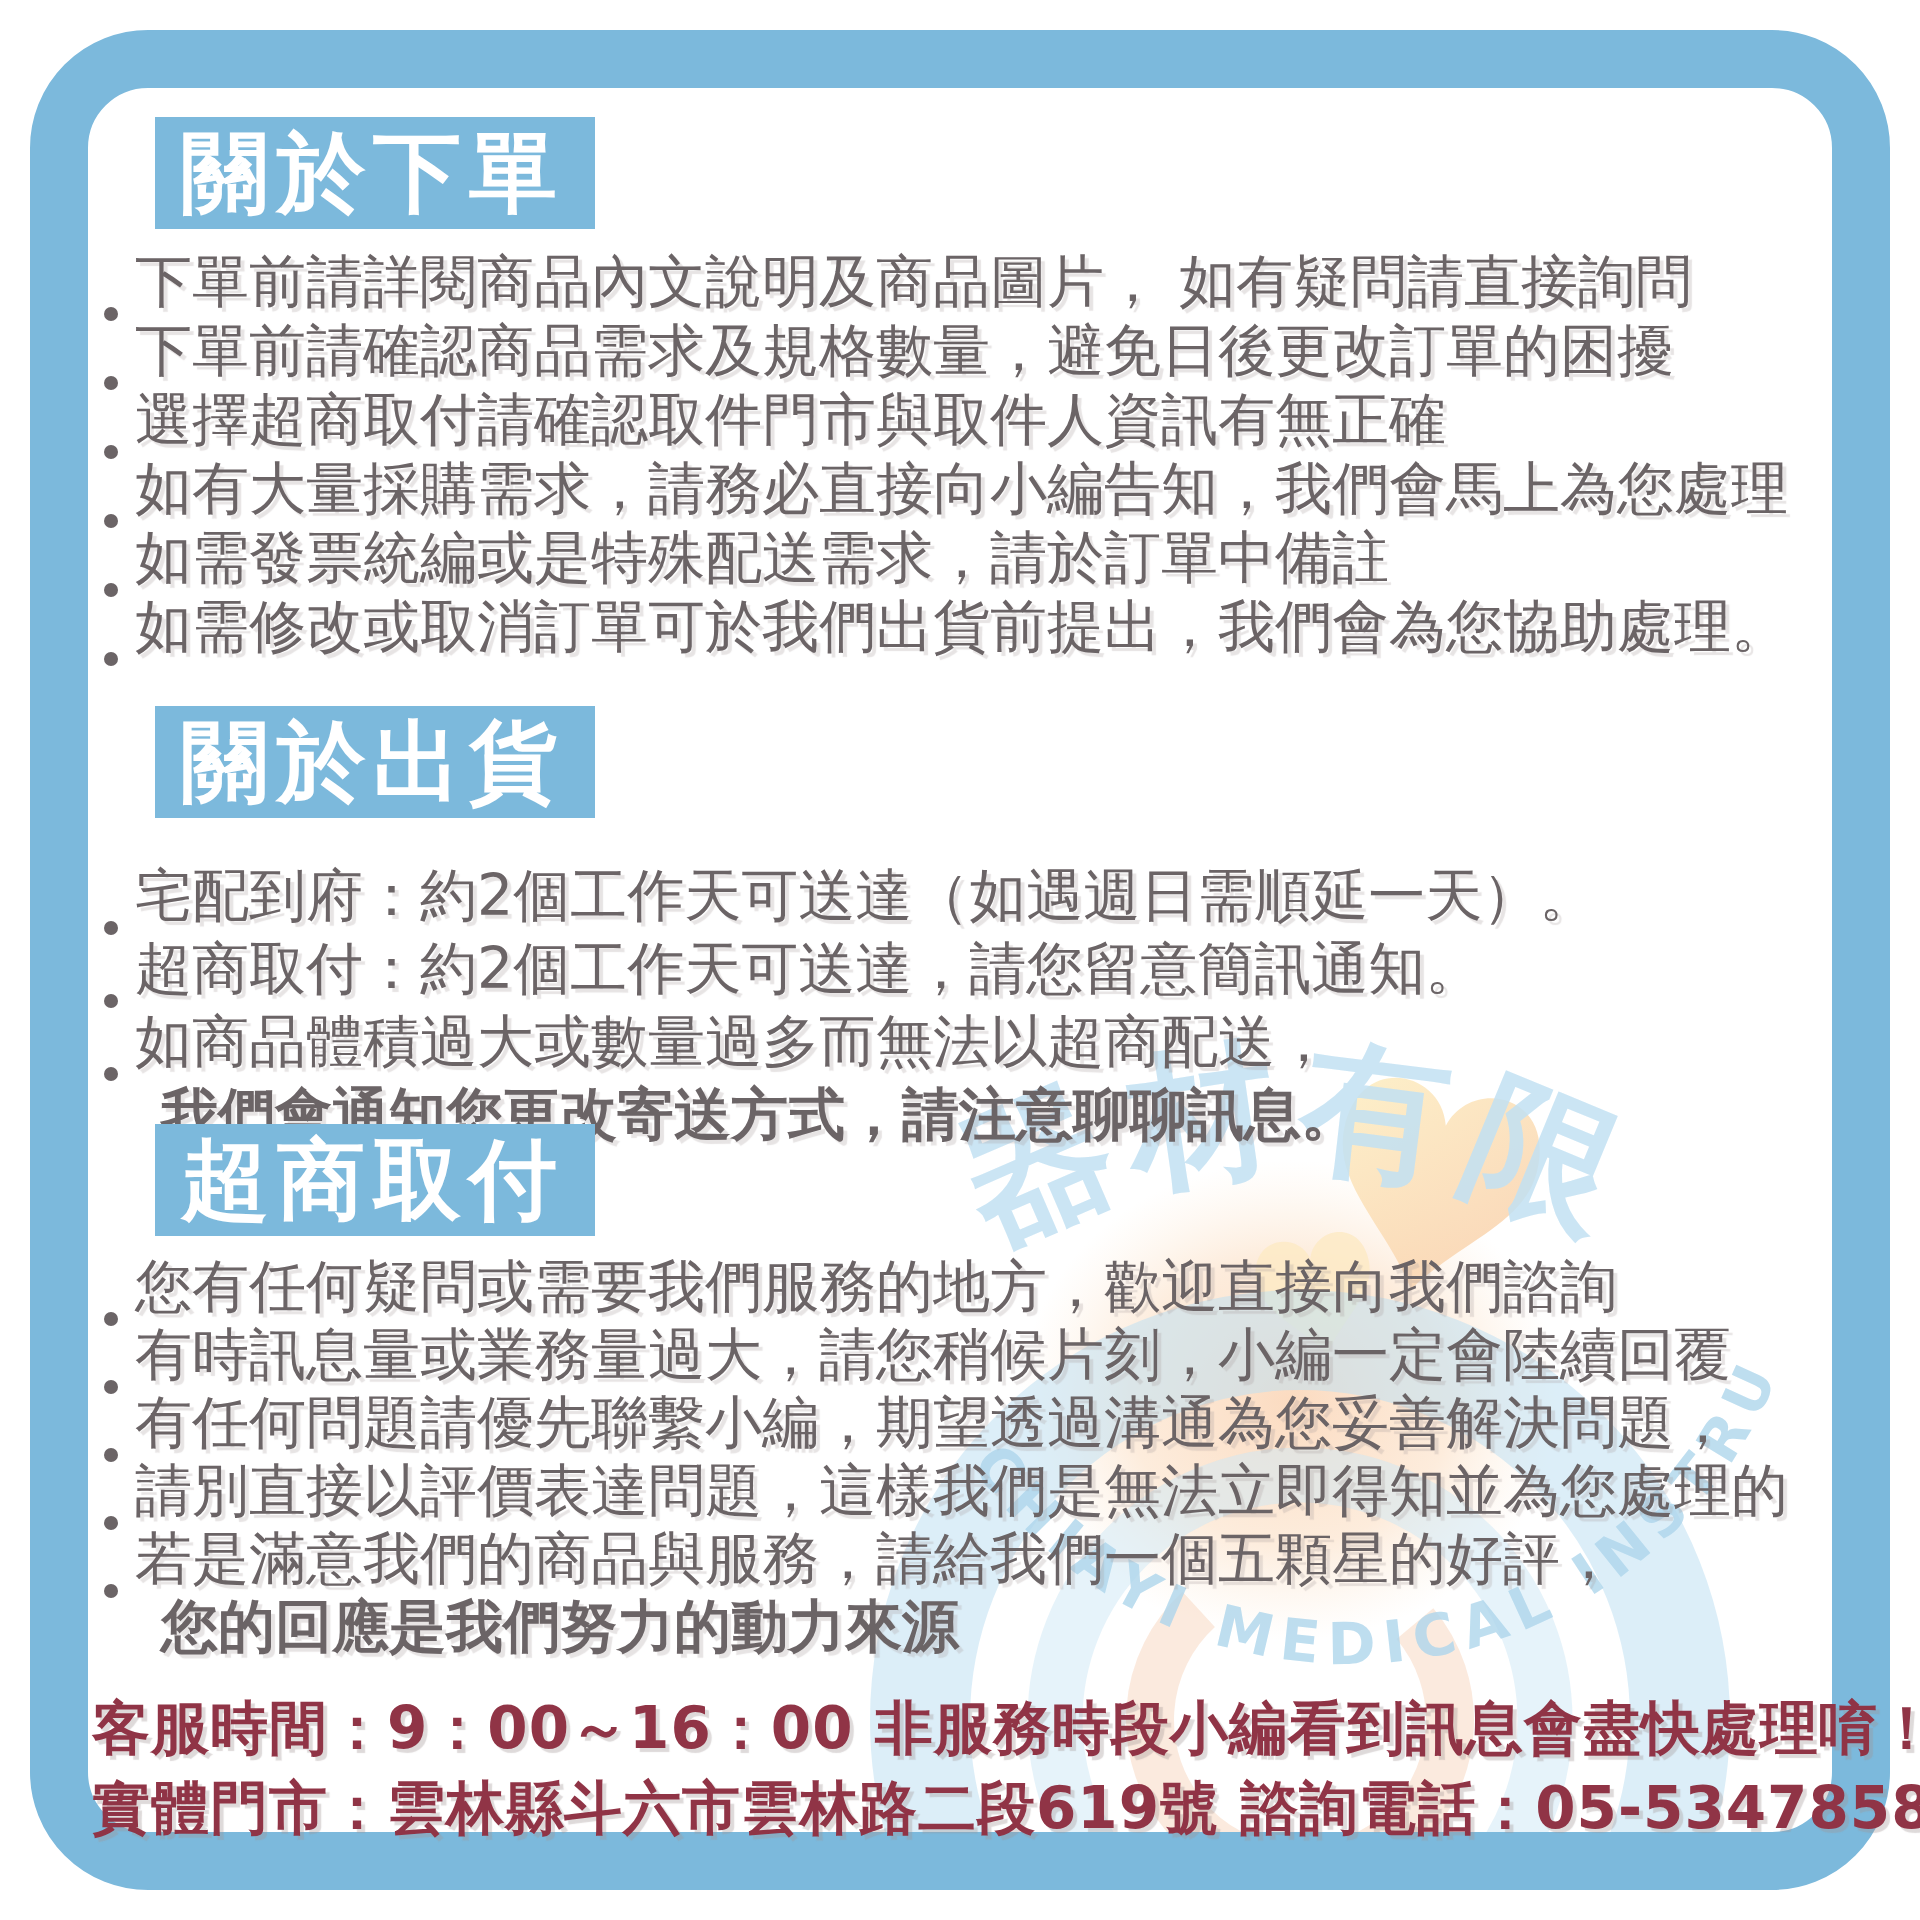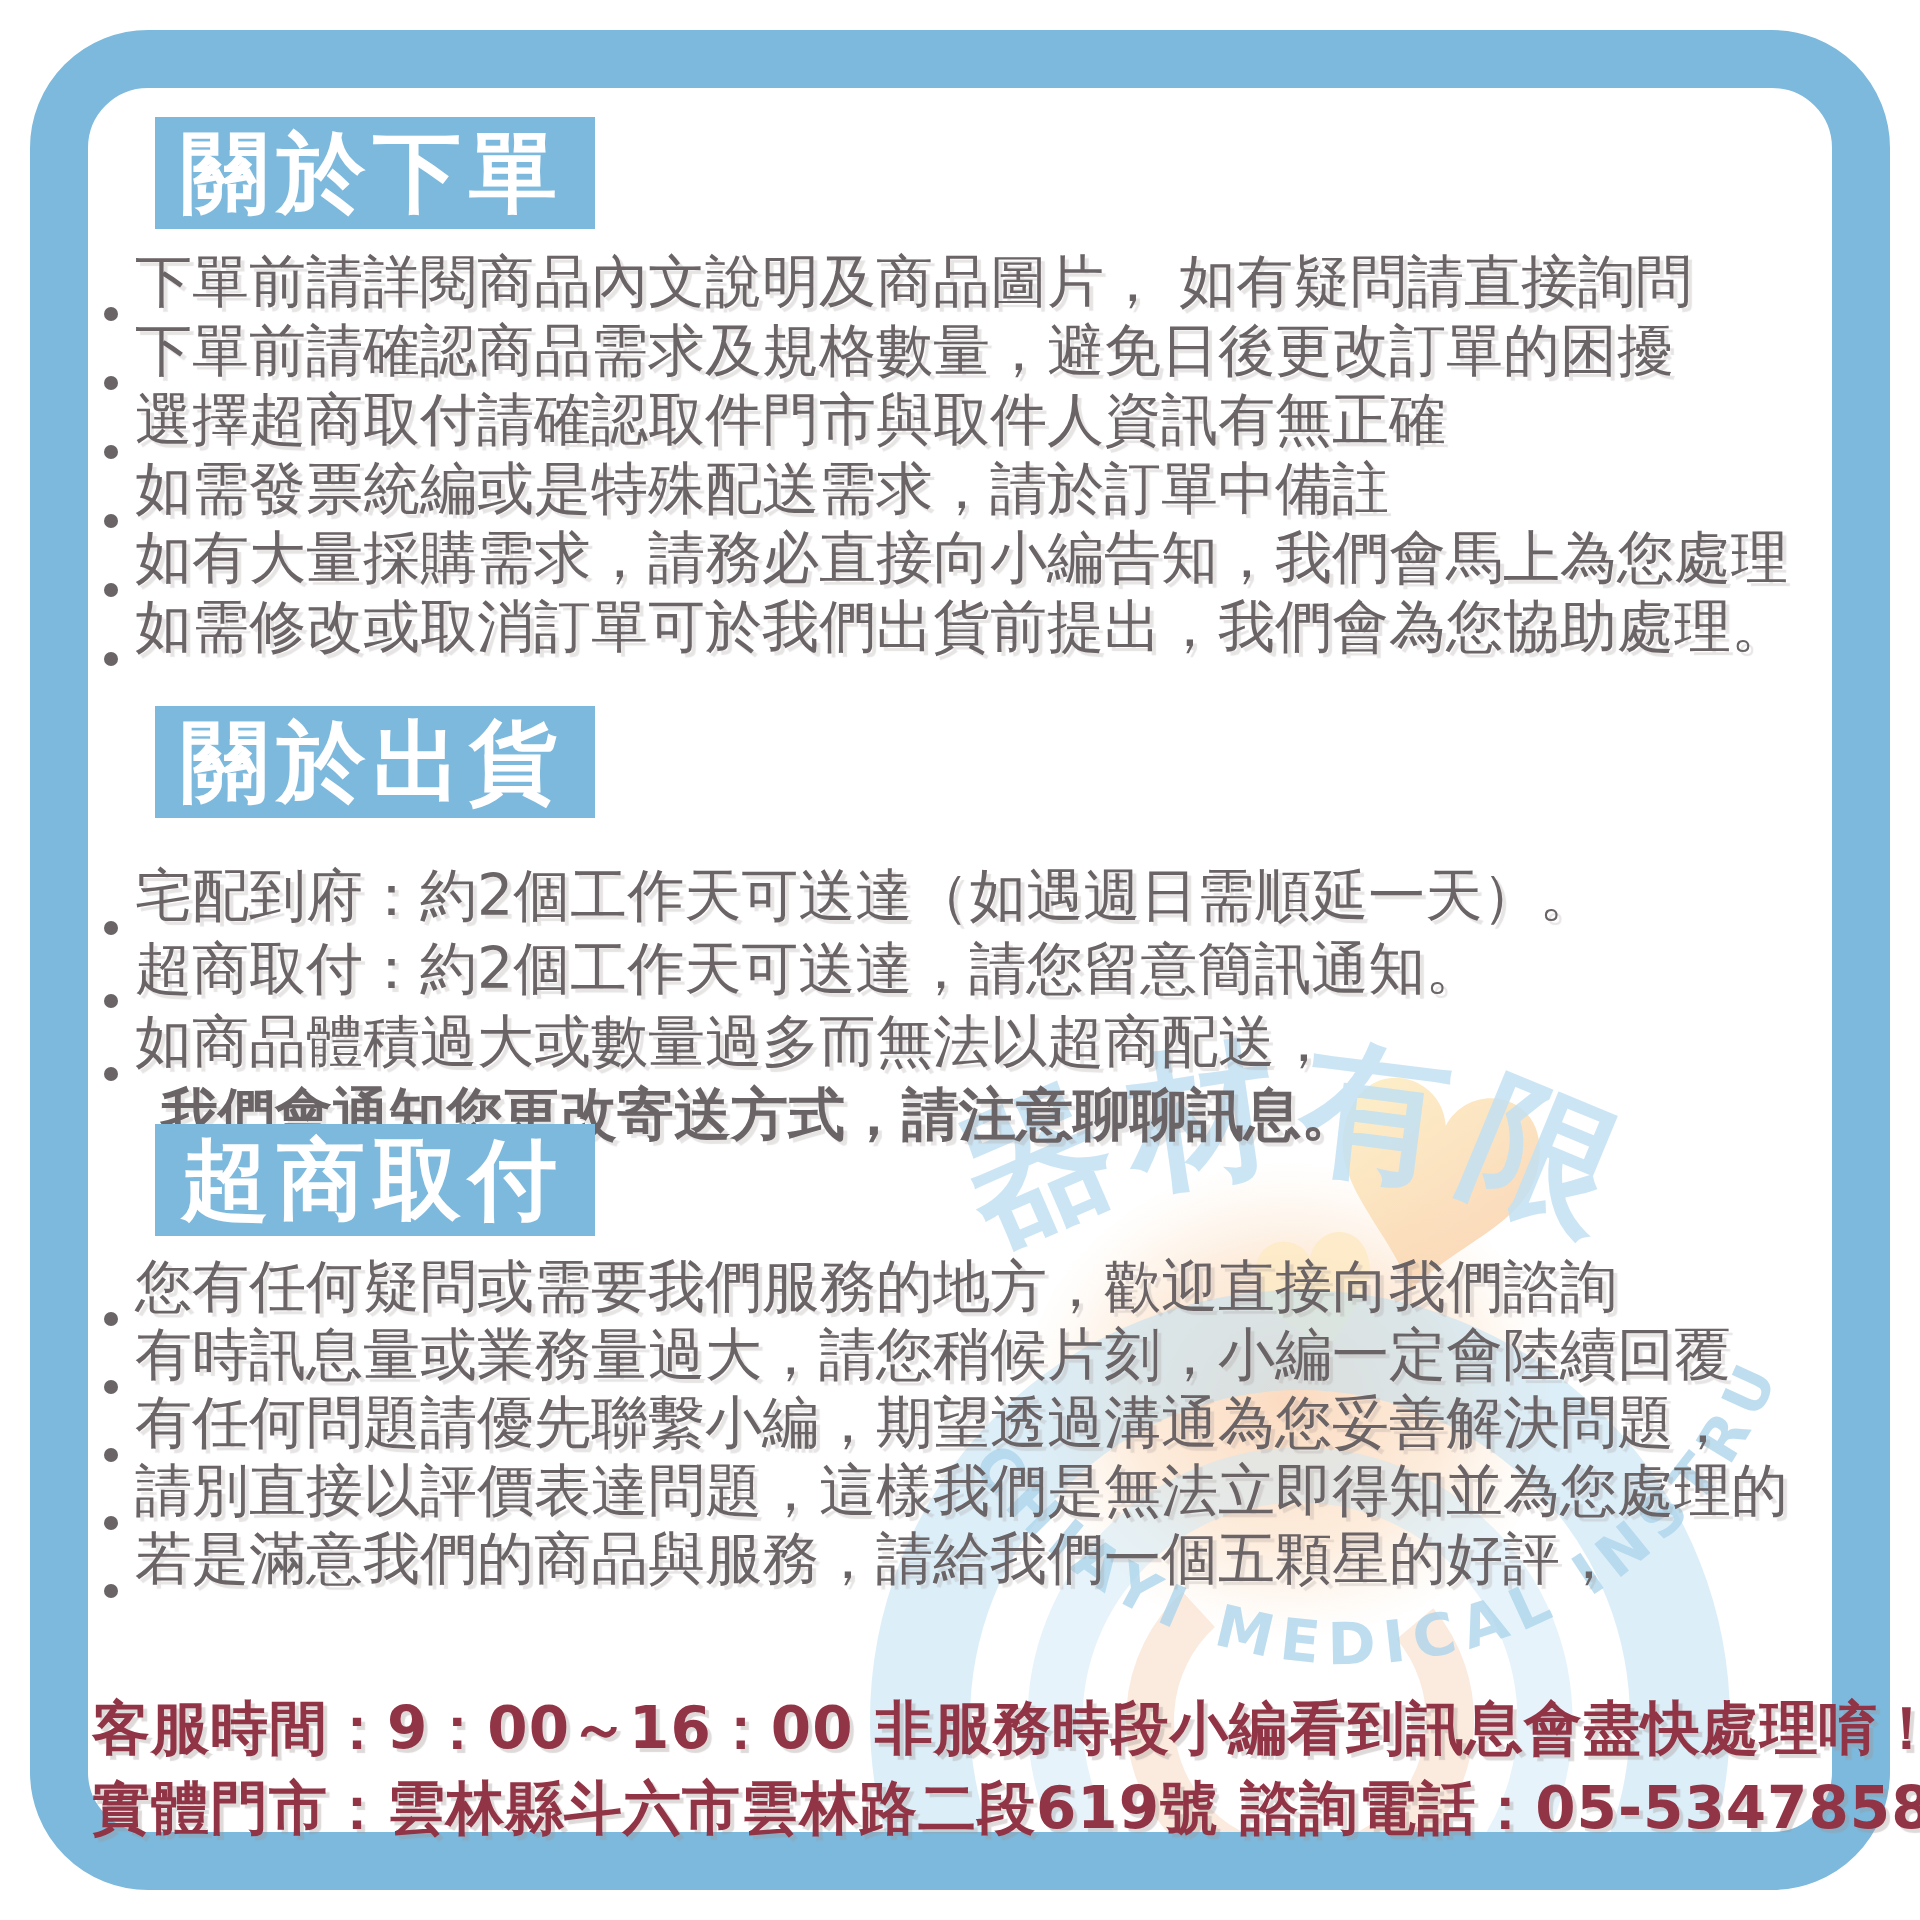--- a/index.html
+++ b/index.html
@@ -97,25 +97,25 @@
     <div class="line">
         <span class="dot"></span>
         <span>下單前請確認商品需求及規格數量，避免日後更改訂單的困擾</span>
       </div>
     <div class="line">
         <span class="dot"></span>
         <span>選擇超商取付請確認取件門市與取件人資訊有無正確</span>
       </div>
     <div class="line">
         <span class="dot"></span>
-        <span>如需發票統編或是特殊配送需求，請於訂單中備註</span>
+        <span>如有大量採購需求，請務必直接向小編告知，我們會馬上為您處理</span>
       </div>
     <div class="line">
         <span class="dot"></span>
-        <span>如有大量採購需求，請務必直接向小編告知，我們會馬上為您處理</span>
+        <span>如需發票統編或是特殊配送需求，請於訂單中備註</span>
       </div>
     <div class="line">
         <span class="dot"></span>
         <span>如需修改或取消訂單可於我們出貨前提出，我們會為您協助處理。</span>
       </div>
   </div>
 
   <div class="sec-title" style="top:706px;">關於出貨</div>
   <div class="lines s2" style="top:862px;">
     <div class="line">
@@ -151,19 +151,23 @@
         <span>有任何問題請優先聯繫小編，期望透過溝通為您妥善解決問題，</span>
       </div>
     <div class="line">
         <span class="dot"></span>
         <span>請別直接以評價表達問題，這樣我們是無法立即得知並為您處理的</span>
       </div>
     <div class="line">
         <span class="dot"></span>
         <span>若是滿意我們的商品與服務，請給我們一個五顆星的好評，</span>
       </div>
+    <div class="line cont">
+        <span class="dot"></span>
+        <span>您的回應是我們努力的動力來源</span>
+      </div>
   </div>
 
   <div class="footer">
     <div class="fline">客服時間：9：00～16：00  非服務時段小編看到訊息會盡快處理唷！</div>
     <div class="fline">實體門市：雲林縣斗六市雲林路二段619號  諮詢電話：05-5347858</div>
   </div>
 </div>
 
 </body></html>

